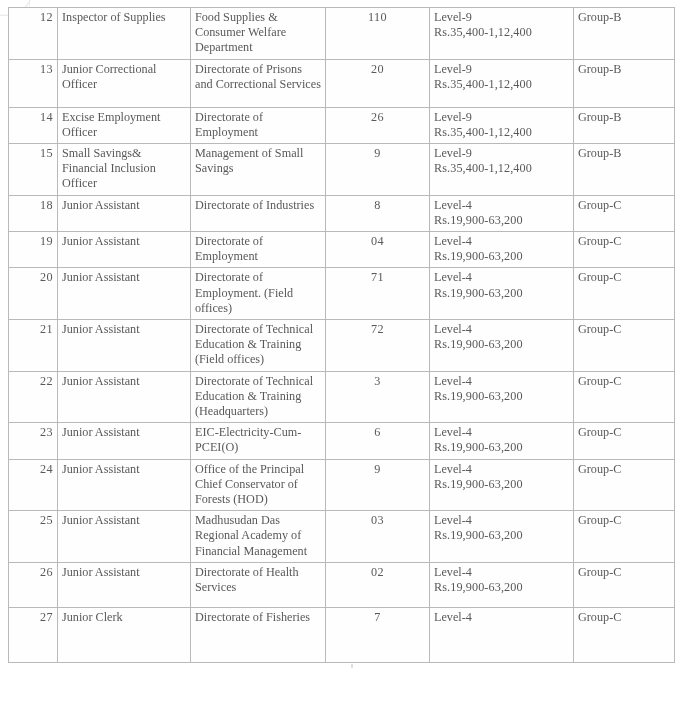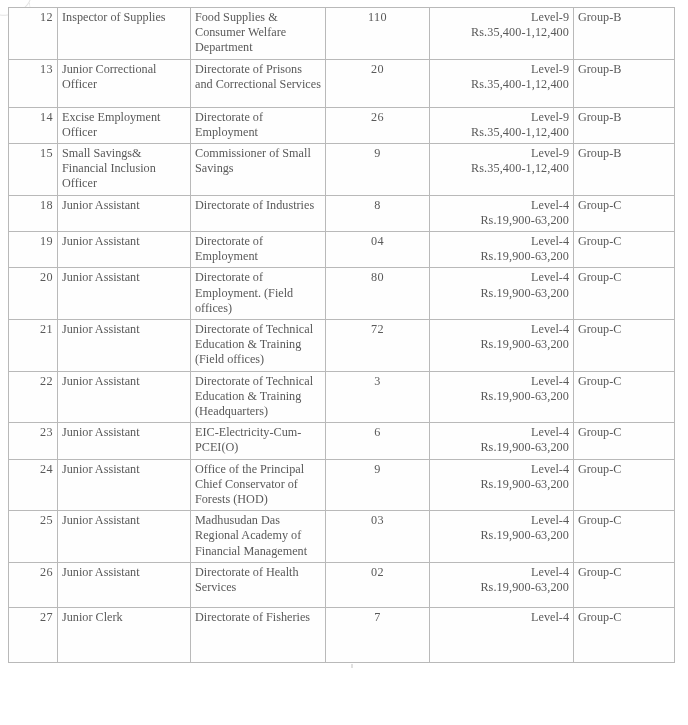--- a/index.html
+++ b/index.html
@@ -76,21 +76,21 @@
   col.c-post  { width: 133px; }
   col.c-dept  { width: 135px; }
   col.c-vac   { width: 104px; }
   col.c-pay   { width: 144px; }
   col.c-grp   { width: 101px; }
 
   td.sl   { text-align: right;  padding-right: 5px; letter-spacing: .4px; }
   td.post { text-align: left;   padding-left: 6px; }
   td.dept { text-align: left;   padding-left: 6px; }
   td.vac  { text-align: center; letter-spacing: .4px; }
-  td.pay  { text-align: right; margin-top: 48px; }
+  td.pay  { text-align: left; margin-top: 48px; }
   td.grp  { text-align: left;   padding-left: 12px; }
 
   td.pay .pay-level { display: block; }
   td.pay .pay-range { display: block; letter-spacing: .1px; }
 
   
   .ink { color: #595959; }
 </style>
 </head>
 <body>
@@ -142,21 +142,21 @@
           <td class="vac ink">26</td>
           <td class="pay ink">
             <span class="pay-level">Level-9</span>
             <span class="pay-range">Rs.35,400-1,12,400</span>
           </td>
           <td class="grp ink">Group-B</td>
         </tr>
         <tr style="height: 48px;">
           <td class="sl ink">15</td>
           <td class="post ink">Small Savings&amp; Financial Inclusion Officer</td>
-          <td class="dept ink">Commissioner of Small Savings</td>
+          <td class="dept ink">Management of Small Savings</td>
           <td class="vac ink">9</td>
           <td class="pay ink">
             <span class="pay-level">Level-9</span>
             <span class="pay-range">Rs.35,400-1,12,400</span>
           </td>
           <td class="grp ink">Group-B</td>
         </tr>
         <tr style="height: 32px;">
           <td class="sl ink">18</td>
           <td class="post ink">Junior Assistant</td>
@@ -176,21 +176,21 @@
           <td class="pay ink">
             <span class="pay-level">Level-4</span>
             <span class="pay-range">Rs.19,900-63,200</span>
           </td>
           <td class="grp ink">Group-C</td>
         </tr>
         <tr style="height: 45px;">
           <td class="sl ink">20</td>
           <td class="post ink">Junior Assistant</td>
           <td class="dept ink">Directorate of Employment. (Field offices)</td>
-          <td class="vac ink">80</td>
+          <td class="vac ink">71</td>
           <td class="pay ink">
             <span class="pay-level">Level-4</span>
             <span class="pay-range">Rs.19,900-63,200</span>
           </td>
           <td class="grp ink">Group-C</td>
         </tr>
         <tr style="height: 48px;">
           <td class="sl ink">21</td>
           <td class="post ink">Junior Assistant</td>
           <td class="dept ink">Directorate of Technical Education &amp; Training (Field offices)</td>

